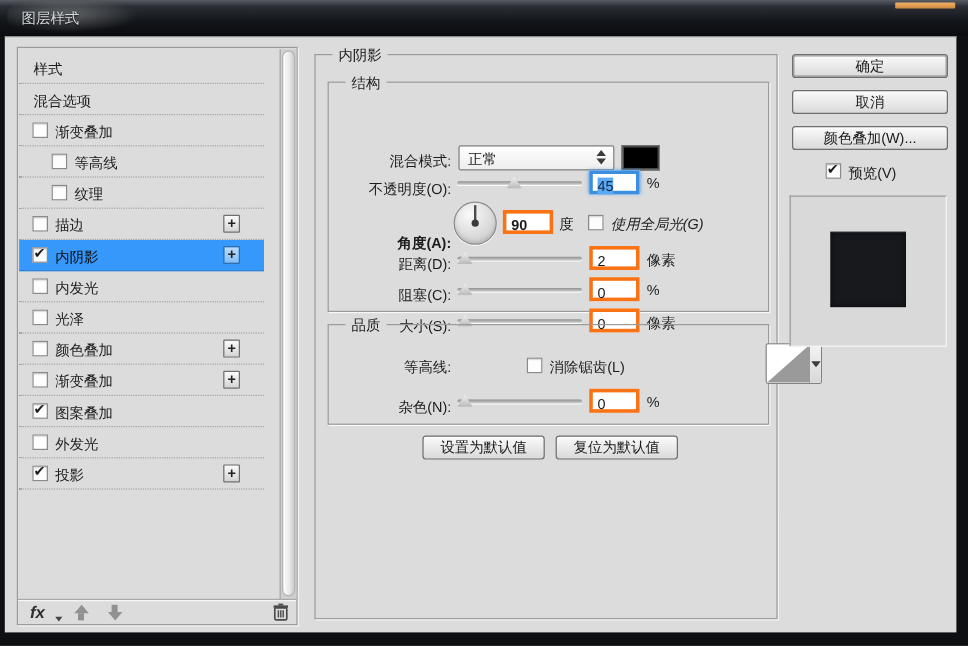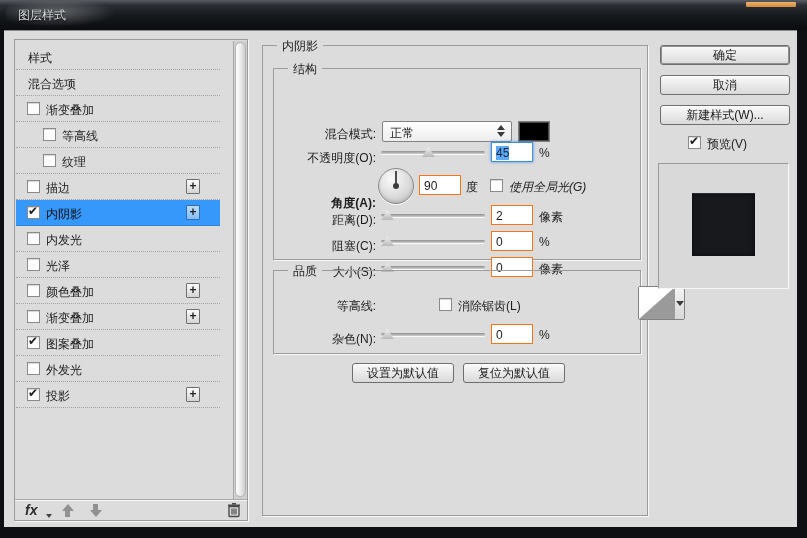--- a/index.html
+++ b/index.html
@@ -70,21 +70,21 @@
   .combo .spin .d{border-top:5px solid #3c3c3c;}
   .swatch{position:absolute;border:1px solid #7e7e7e;background:#000;
     box-shadow:inset 0 0 0 1px #4a4a4a;}
   .slider{position:absolute;width:104px;height:14px;}
   .slider .track{position:absolute;left:0;top:6px;width:104px;height:3px;border-radius:2px;
     background:linear-gradient(180deg,#8f8f8f,#cfcfcf);box-shadow:0 1px 0 #fafafa;}
   .slider .thumb{position:absolute;top:2px;width:13px;height:10px;
     clip-path:polygon(50% 0,100% 100%,0 100%);
     background:linear-gradient(180deg,#f2f2f2,#b9b9b9);
     filter:drop-shadow(0 0 1px #555);}
-  .num{position:absolute;width:42px;height:20px;border:1px solid #f97316;background:#fff;
+  .num{position:absolute;width:42px;height:20px;border:3px solid #f97316;background:#fff;
     font-size:12px;color:#1a1a1a;padding:3px 0 0 4px;}
   .num.focus{border-color:#3c8fe0;box-shadow:0 0 3px rgba(50,140,230,.9);}
   .num .selhl{background:#5ea9f4;color:#0e2746;}
   .dial{position:absolute;left:362px;top:67px;width:36px;height:36px;border-radius:50%;
     border:1px solid #8a8a8a;background:radial-gradient(circle at 38% 30%,#fbfbfb,#d2d2d2 70%,#c2c2c2);
     box-shadow:inset 0 -2px 3px rgba(0,0,0,.12),0 1px 0 rgba(255,255,255,.9);}
   .dial .needle{position:absolute;left:16px;top:2px;width:2px;height:15px;background:#4c4c4c;}
   .dial .hub{position:absolute;left:14px;top:14px;width:6px;height:6px;border-radius:50%;background:#3c3c3c;}
   .contour-w{position:absolute;left:364px;top:15px;width:47px;height:34px;border:1px solid #828282;
     background:#fff;border-radius:2px;overflow:hidden;}
@@ -234,21 +234,21 @@
           <span class="thumb" style="left:41px;"></span>
         </div>
         <div class="num focus" style="left:217px;top:73px;"><span class="selhl">45</span></div>
         <div class="unit" style="left:265px;top:77px;">%</div>
 
         <div class="flabel" style="left:4px;top:126px;width:98px;font-weight:bold;">角度(A):</div>
         <div class="dial" style="left:104px;top:99px;">
           <span class="needle"></span>
           <span class="hub"></span>
         </div>
-        <div class="num" style="left:145px;top:106px;"><span>90</span></div>
+        <div class="num" style="left:145px;top:106px;font-weight:bold;"><span>90</span></div>
         <div class="unit" style="left:192px;top:110px;">度</div>
         <span class="cb" style="left:216px;top:110px;"></span>
         <div class="unit" style="left:235px;top:110px;font-style:italic;">使用全局光(G)</div>
 
         <div class="flabel" style="left:4px;top:143px;width:98px;">距离(D):</div>
         <div class="slider" style="left:107px;top:139px;">
           <span class="track"></span>
           <span class="thumb" style="left:0px;"></span>
         </div>
         <div class="num" style="left:217px;top:136px;"><span>2</span></div>
@@ -300,21 +300,21 @@
       </div>
 
       <div class="btn" style="left:200px;top:317px;width:102px;">复位为默认值</div>
       <div class="btn" style="left:89px;top:317px;width:102px;">设置为默认值</div>
 
       <div class="fs-legend" style="left:14px;top:-8px;">内阴影</div>
     </div>
 
     <div class="btn default" style="left:656px;top:14px;width:130px;">确定</div>
     <div class="btn" style="left:656px;top:44px;width:130px;">取消</div>
-    <div class="btn" style="left:656px;top:74px;width:130px;">新建样式(W)...</div>
+    <div class="btn" style="left:656px;top:74px;width:130px;">颜色叠加(W)...</div>
     <span class="cb checked" style="left:684px;top:105px;">
         <span class="mark">✔</span>
       </span>
     <div class="unit" style="left:703px;top:105px;">预览(V)</div>
 
     <div class="preview-box">
       <div class="preview-swatch"></div>
     </div>
 
   </div>

